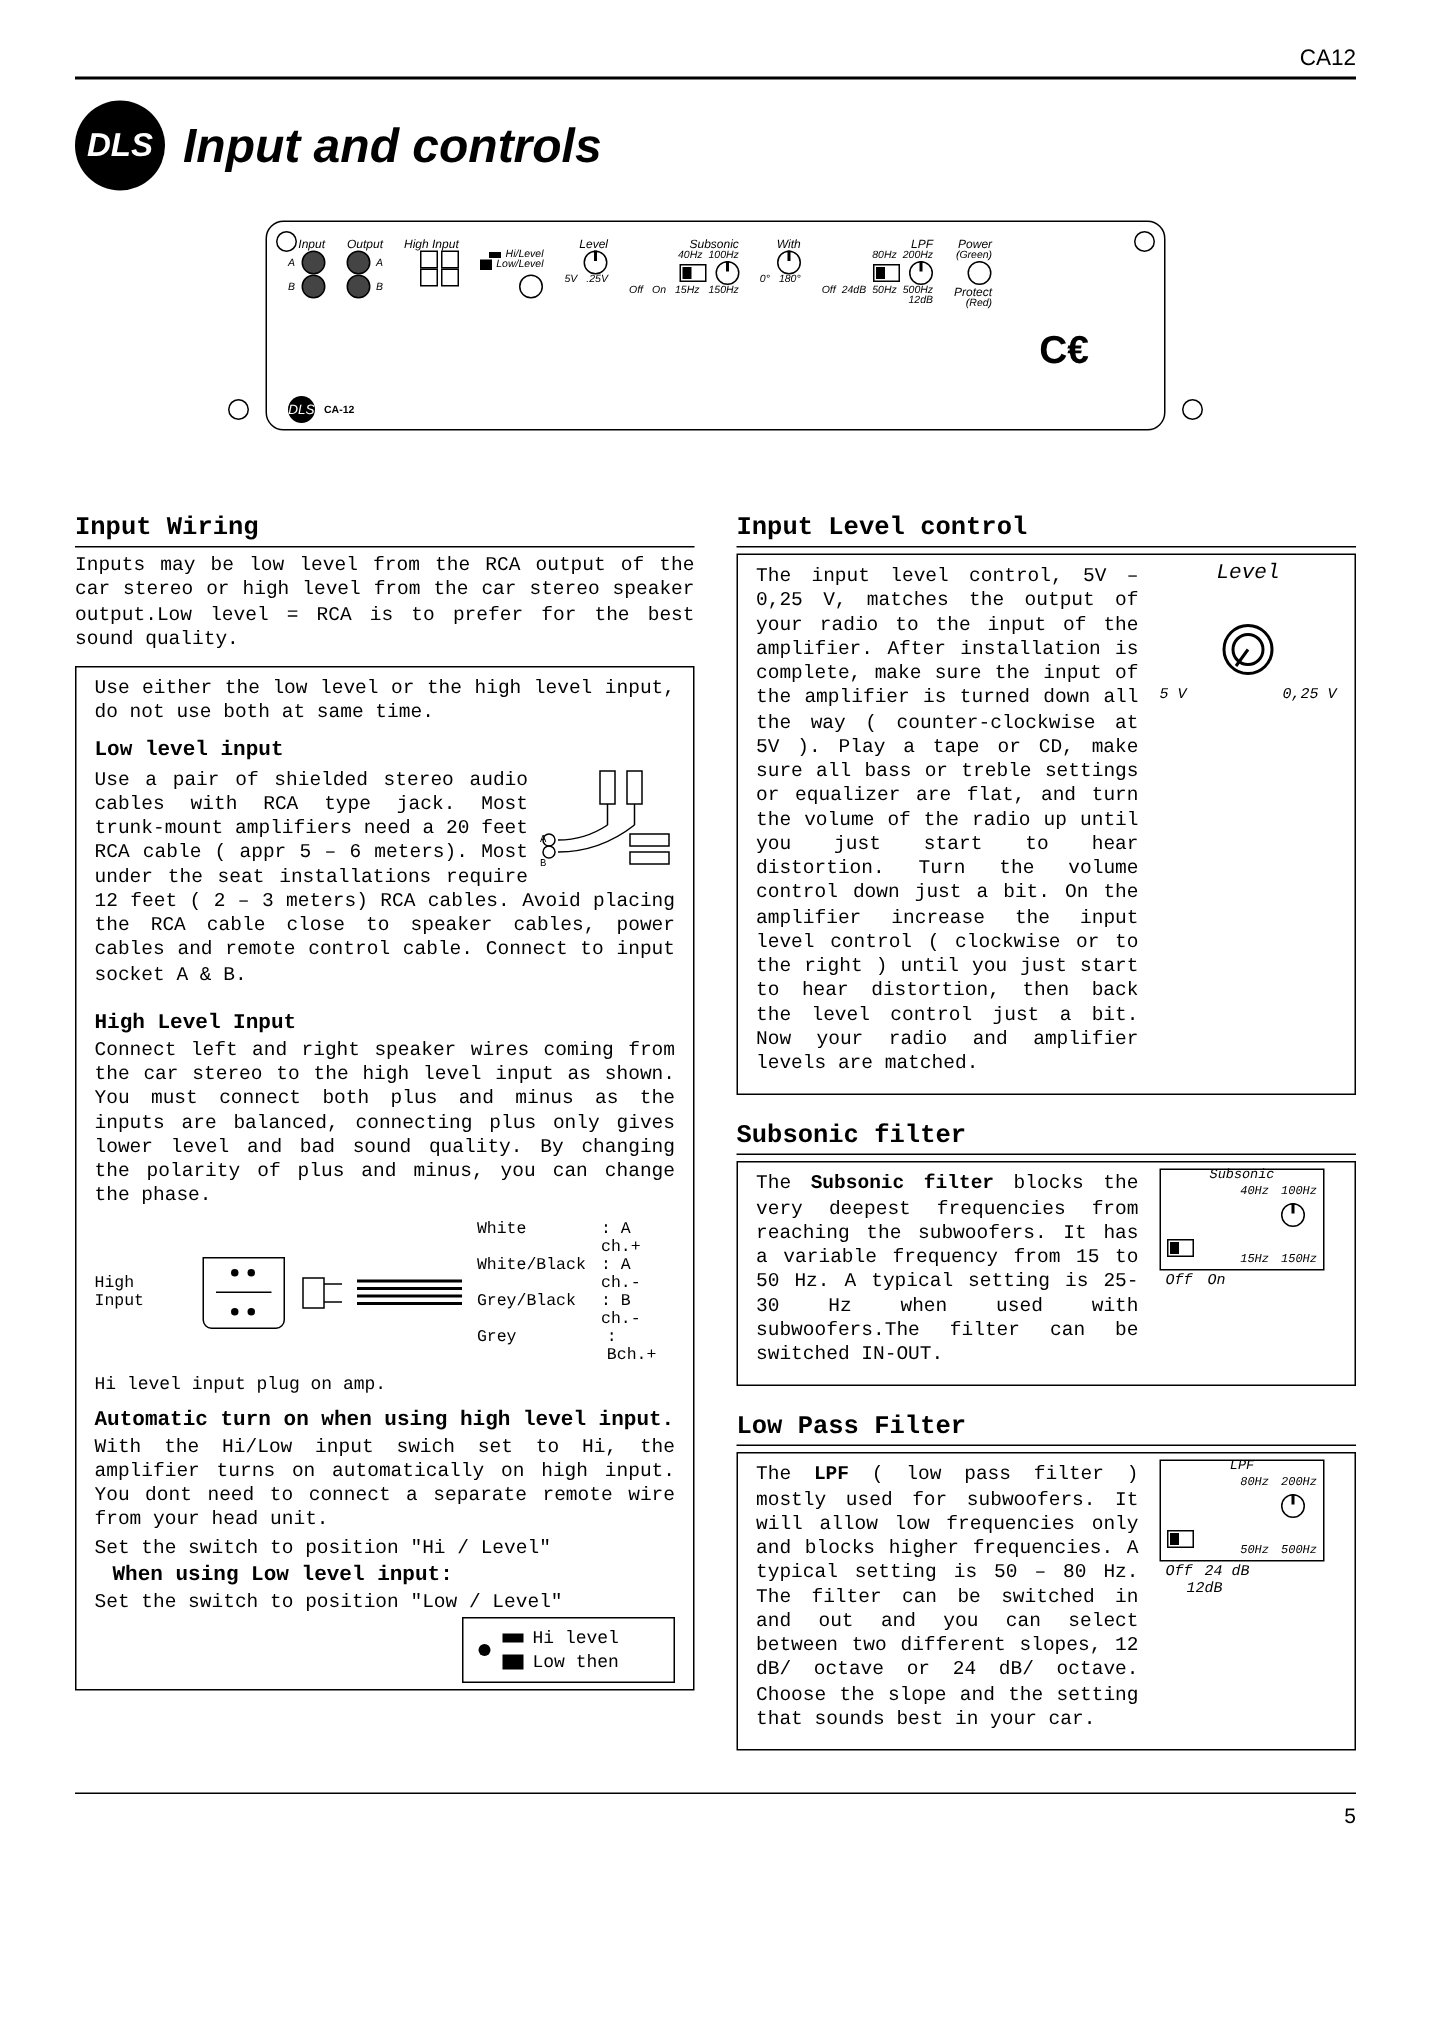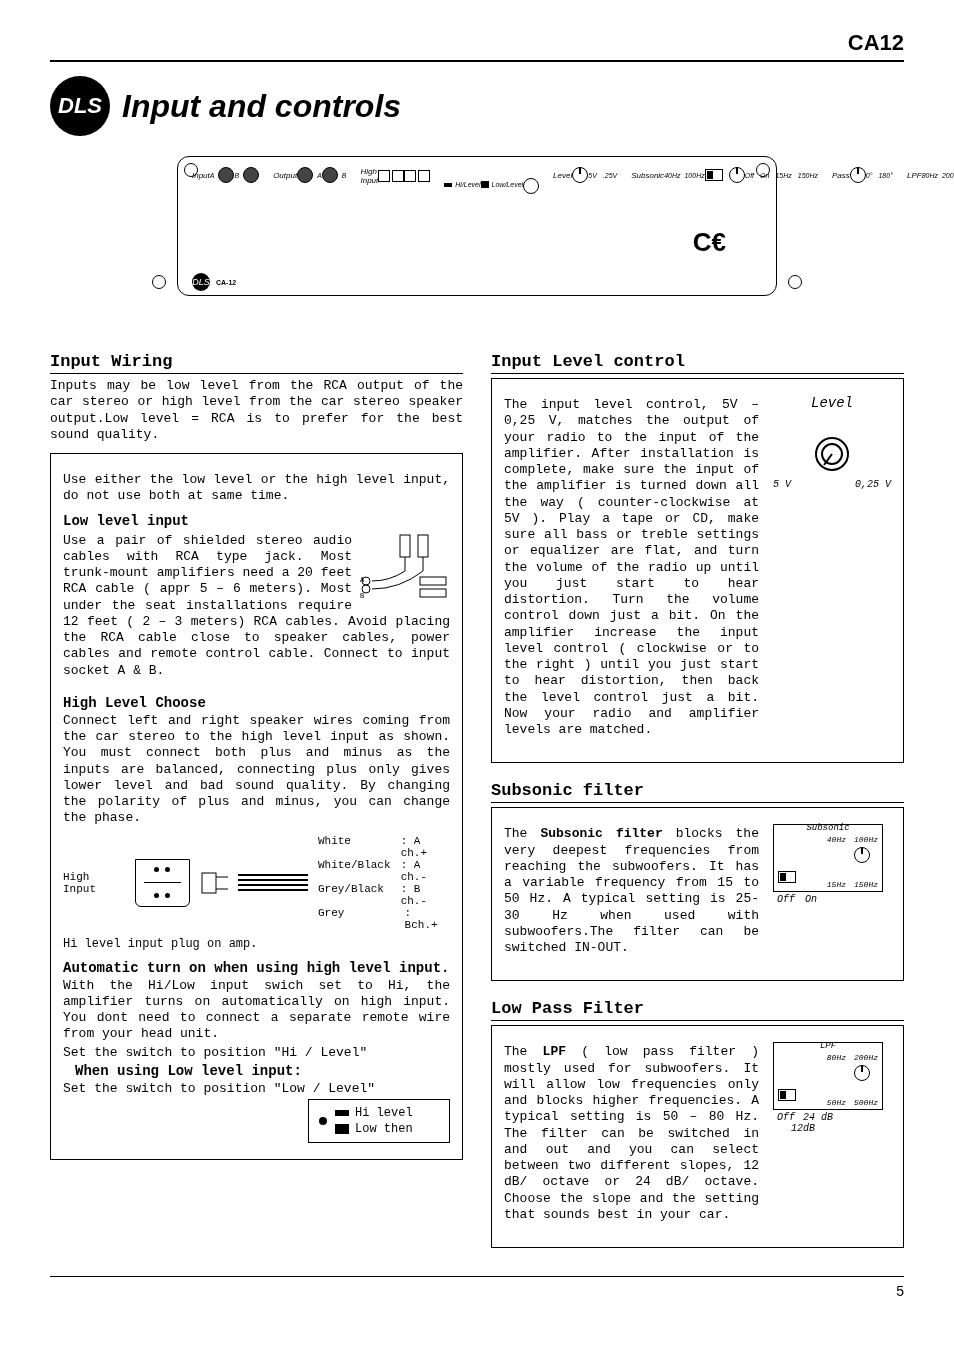--- a/index.html
+++ b/index.html
@@ -9,22 +9,22 @@
     font-family: Arial, Helvetica, sans-serif;
     color: #000;
     width: 954px;
   }
   .page {
     padding: 30px 50px 20px 50px;
     position: relative;
   }
   .model-tag {
     text-align: right;
-    font-weight: bold;
-    font-size: 22px;
+    font-weight: normal;
+    font-size: 15px;
     margin-bottom: 4px;
   }
   .title-row {
     display: flex;
     align-items: center;
     gap: 12px;
     margin-bottom: 20px;
   }
   .logo-circle {
     width: 60px;
@@ -60,22 +60,22 @@
     box-sizing: border-box;
     padding: 10px 14px;
   }
   .diagram-row {
     display: flex;
     align-items: flex-start;
     gap: 14px;
   }
   .diagram-block {
     display: flex;
-    flex-direction: row;
-    align-items: center;
+    flex-direction: column;
+    align-items: flex-end;
     font-size: 8px;
     font-style: italic;
   }
   .circ { width:14px; height:14px; border:1px solid #000; border-radius:50%; display:inline-block;}
   .circ.dark { background:#444;}
   .sq { width:10px;height:10px;border:1px solid #000; display:inline-block;}
   .knob { width:14px;height:14px;border:1px solid #000;border-radius:50%;display:inline-block;position:relative;}
   .knob::after{content:"";position:absolute;width:2px;height:7px;background:#000;left:6px;top:-1px;}
   .switch-slot {display:inline-block; width:16px;height:10px;border:1px solid #000; position:relative;}
   .switch-slot::after{content:"";position:absolute;width:6px;height:8px;background:#000;left:1px;top:1px;}
@@ -99,21 +99,21 @@
   }
   .just {
     text-align: justify;
     font-size: 13px;
     line-height: 1.25;
     margin: 4px 0 10px 0;
   }
 
   .card {
     border: 1.5px solid #000;
-    padding: 16px 12px;
+    padding: 4px 12px;
     margin-bottom: 18px;
   }
   .card h4 {
     font-size: 14px;
     margin: 8px 0 2px 0;
   }
   .card p { font-size: 13px; line-height:1.25; text-align:justify; margin:2px 0 8px 0;}
 
   .wire-row { display:flex; align-items:center; gap:10px; font-size:12px; margin:6px 0;}
   .wire-plug {
@@ -245,21 +245,21 @@
           <span class="knob"></span>
         </div>
         <div class="diagram-tiny" style="display:flex;gap:6px;">
           <span>Off</span>
           <span>On</span>
           <span>15Hz</span>
           <span>150Hz</span>
         </div>
       </div>
       <div class="diagram-block">
-        <span>Pass</span>
+        <span>With</span>
         <span class="knob"></span>
         <div class="diagram-tiny" style="display:flex;gap:6px;">
           <span>0°</span>
           <span>180°</span>
         </div>
       </div>
       <div class="diagram-block">
         <span>LPF</span>
         <div class="diagram-tiny" style="display:flex;gap:4px;">
           <span>80Hz</span>
@@ -316,21 +316,21 @@
               <circle cx="6" cy="58" r="4" fill="none" stroke="#000"></circle>
               <rect x="60" y="46" width="26" height="8" fill="none" stroke="#000"></rect>
               <rect x="60" y="58" width="26" height="8" fill="none" stroke="#000"></rect>
               <text x="0" y="51" font-size="7">A</text>
               <text x="0" y="67" font-size="7">B</text>
             </svg>
           </div>
           <p>Use a pair of shielded stereo audio cables with RCA type jack. Most trunk-mount amplifiers need a 20 feet RCA cable ( appr 5 – 6 meters). Most under the seat installations require 12 feet ( 2 – 3 meters) RCA cables. Avoid placing the RCA cable close to speaker cables, power cables and remote control cable. Connect to input socket A &amp; B.</p>
         </div>
 
-        <h4>High Level Choose</h4>
+        <h4>High Level Input</h4>
         <p>Connect left and right speaker wires coming from the car stereo to the high level input as shown. You must connect both plus and minus as the inputs are balanced, connecting plus only gives lower level and bad sound quality. By changing the polarity of plus and minus, you can change the phase.</p>
 
         <div class="wire-row">
           <div style="font-size:11px;">High Input</div>
           <div class="wire-plug">
             <div class="pp">
                 <span class="dot"></span>
                 <span class="dot"></span>
               </div>
             <div style="width:80%;height:1px;background:#000;"></div>

